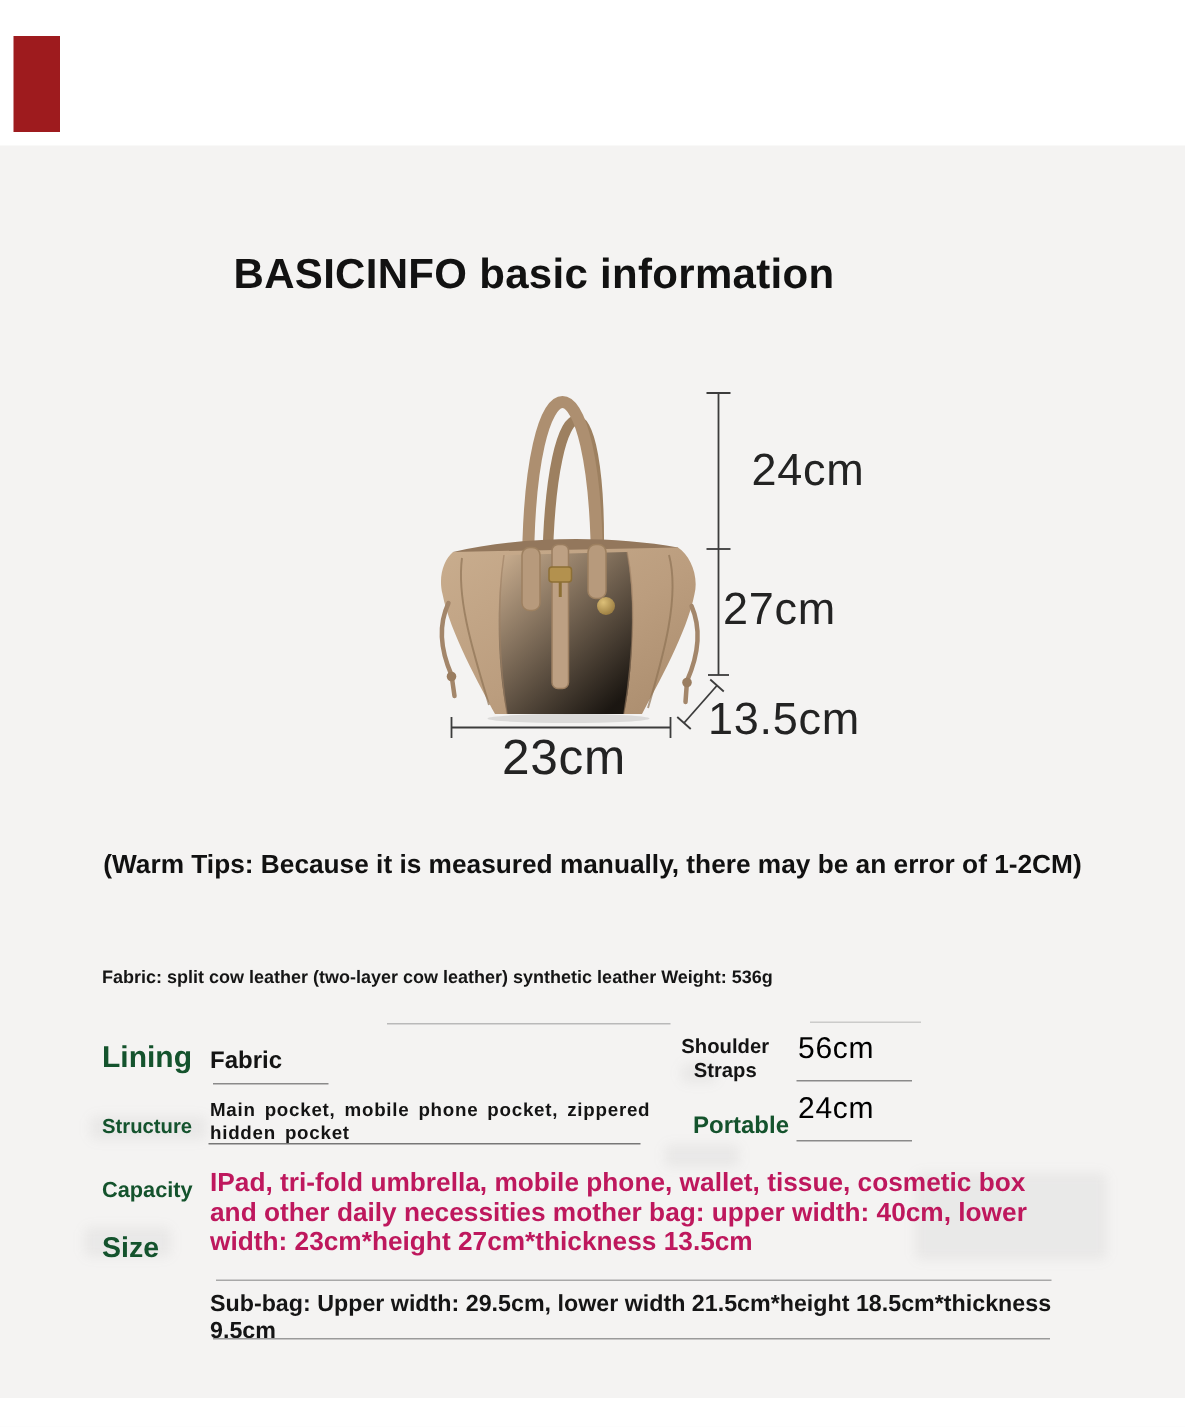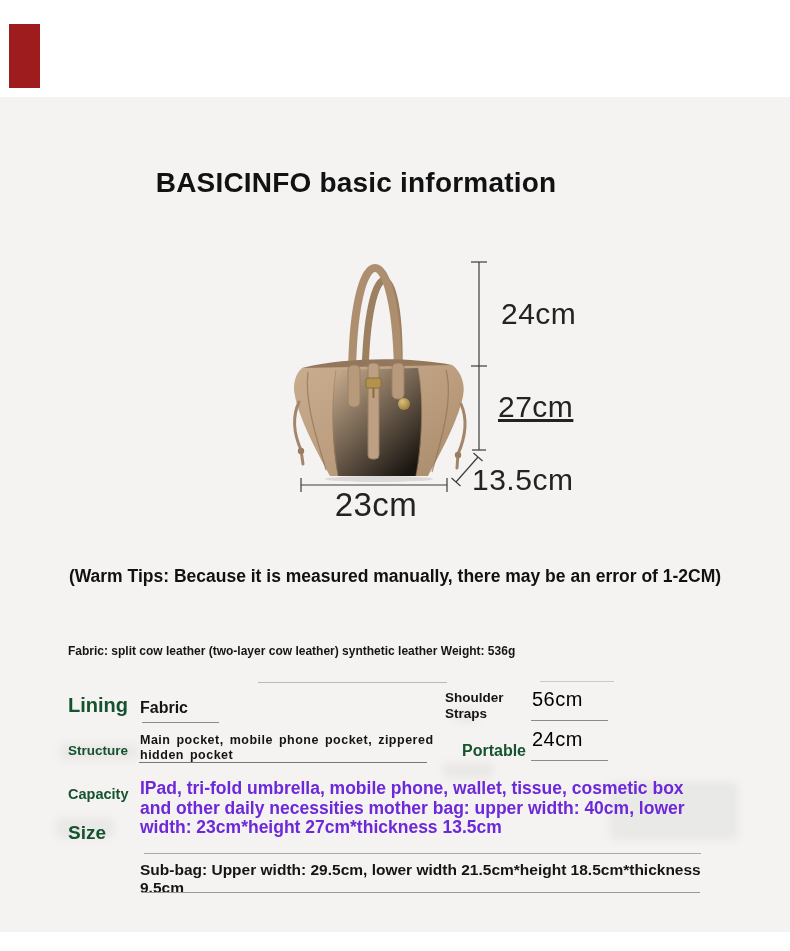--- a/index.html
+++ b/index.html
@@ -20,21 +20,21 @@
     font-size:28px; font-weight:bold; letter-spacing:0.2px; color:#121212;
   }
 
   .bag-svg { left:278px; top:252px; width:212px; height:240px; }
   .dim-svg { left:290px; top:255px; width:300px; height:280px; }
 
   .dim-label {
     font-size:30px; font-weight:400; color:#232323; letter-spacing:0.5px;
   }
   .lbl-24 { left:501px; top:297px; }
-  .lbl-27 { left:498px; top:390px;text-decoration:underline; }
+  .lbl-27 { left:482px; top:390px; }
   .lbl-135 { left:472px; top:463px; }
   .lbl-23 { left:330px; top:486px; width:92px; text-align:center; font-size:33px; }
 
   .tips {
     left:0; top:566px; width:790px; text-align:center;
     font-size:17.5px; font-weight:bold; color:#111;
   }
 
   .fabric-par {
     left:68px; top:640px; width:545px;
@@ -45,41 +45,41 @@
 
   .spec-label { font-weight:bold; color:#14532d; }
   .lining-label { left:68px; top:694px; font-size:20px; }
   .lining-value { left:140px; top:699px; font-size:16px; font-weight:bold; }
   .structure-label { left:68px; top:743px; font-size:13.5px; }
   .structure-value {
     left:140px; top:733px; width:305px; font-size:12.5px; font-weight:bold;
     line-height:14.5px; letter-spacing:0.5px; word-spacing:2px;
   }
   .shoulder-label {
-    left:445px; top:690px; width:77px; text-align:left;
+    left:445px; top:690px; width:77px; text-align:center;
     font-size:13.5px; font-weight:bold; line-height:16px;
   }
   .portable-label { left:462px; top:742px; font-size:16px; }
   .spec-value {
     font-size:20px; font-weight:400; color:#000000; letter-spacing:0.5px;
   }
   .shoulder-value { left:532px; top:688px; }
   .portable-value { left:532px; top:728px; }
 
   .u-lining    { left:142px; top:722px; width:77px; background:#8a8a8a; }
   .u-structure { left:139px; top:762px; width:288px; background:#777; }
   .u-shoulder  { left:531px; top:720px; width:77px; background:#8a8a8a; }
   .u-portable  { left:531px; top:760px; width:77px; background:#8a8a8a; }
   .hl-after-fabric { left:258px; top:682px; width:189px; }
   .hl-faint        { left:540px; top:681px; width:74px; opacity:0.7; }
 
   .capacity-label { left:68px; top:786px; font-size:14.5px; }
   .capacity-value {
     left:140px; top:779px; width:575px; font-size:17.5px; font-weight:bold;
-    line-height:19.5px; color:#6d28d9;
+    line-height:19.5px; color:#be185d;
   }
   .size-label { left:68px; top:822px; font-size:19px; }
 
   .divider { left:144px; top:853px; width:557px; height:1px; background:#a8a8a8; }
   .subbag {
     left:140px; top:861px; width:600px; font-size:15.5px; font-weight:bold; color:#151515;
   }
   .u-subbag { left:142px; top:892px; width:558px; background:#9a9a9a; }
 
   .smudge { background:rgba(110,110,110,0.08); filter:blur(4px); border-radius:4px; }

